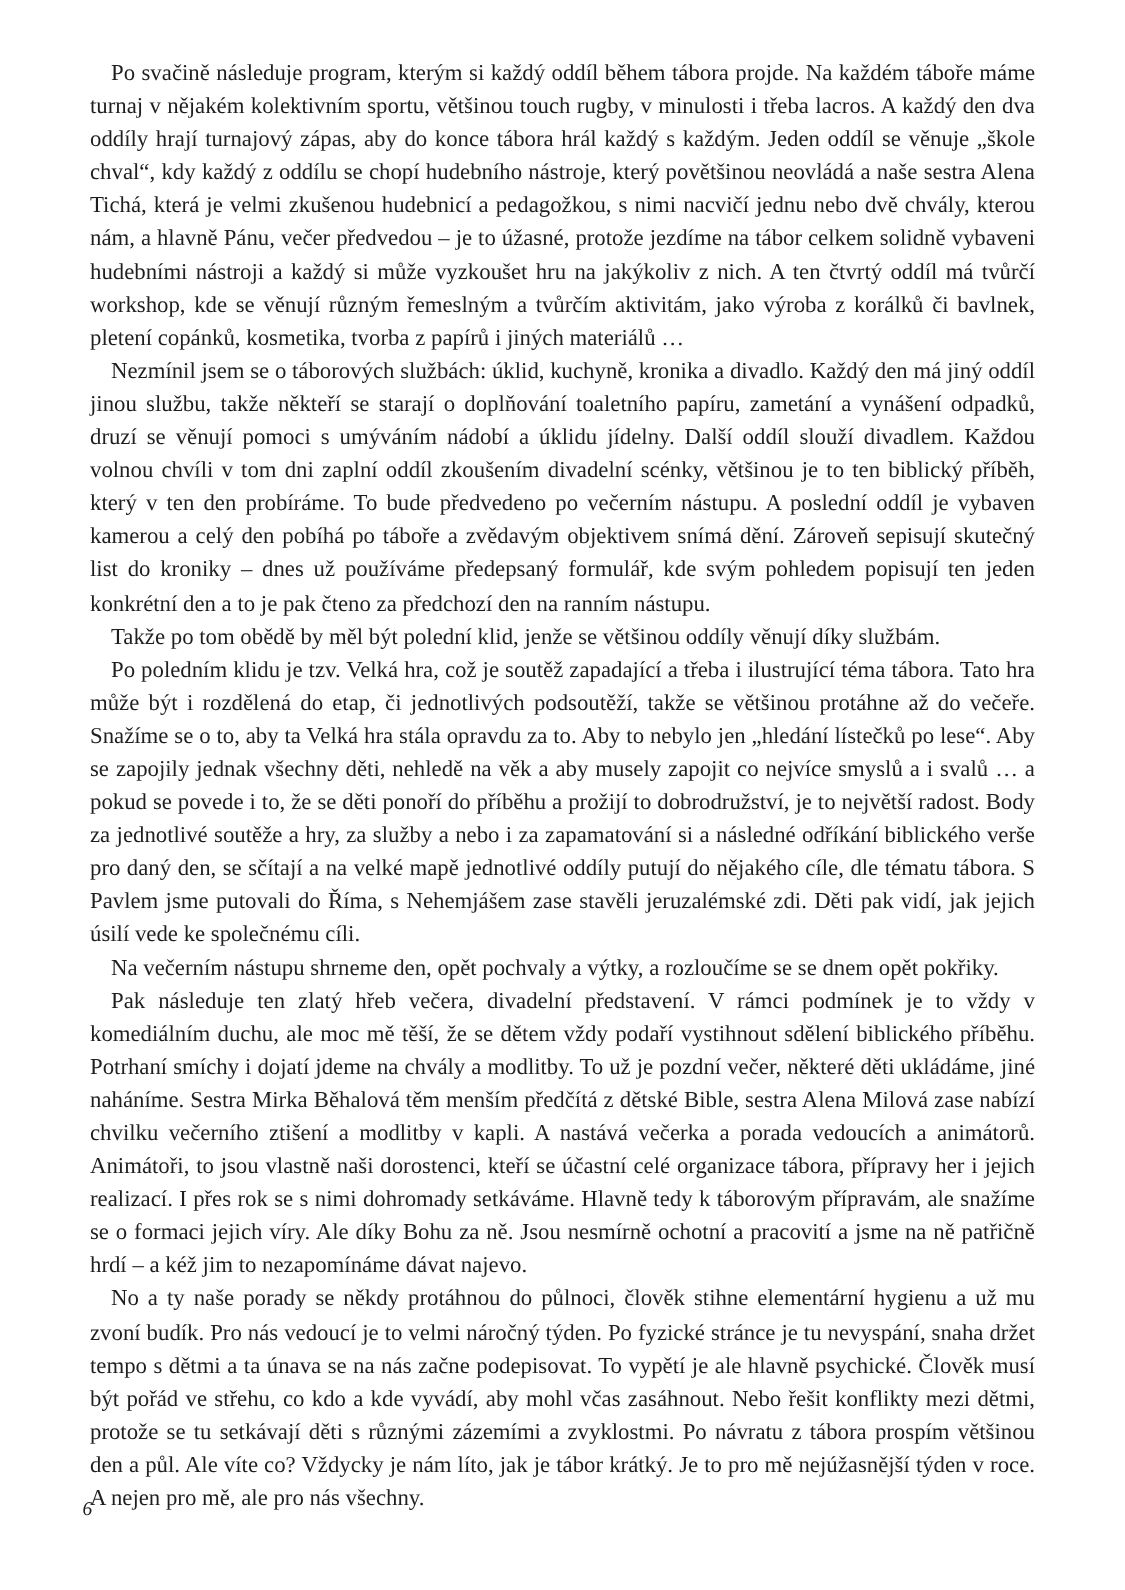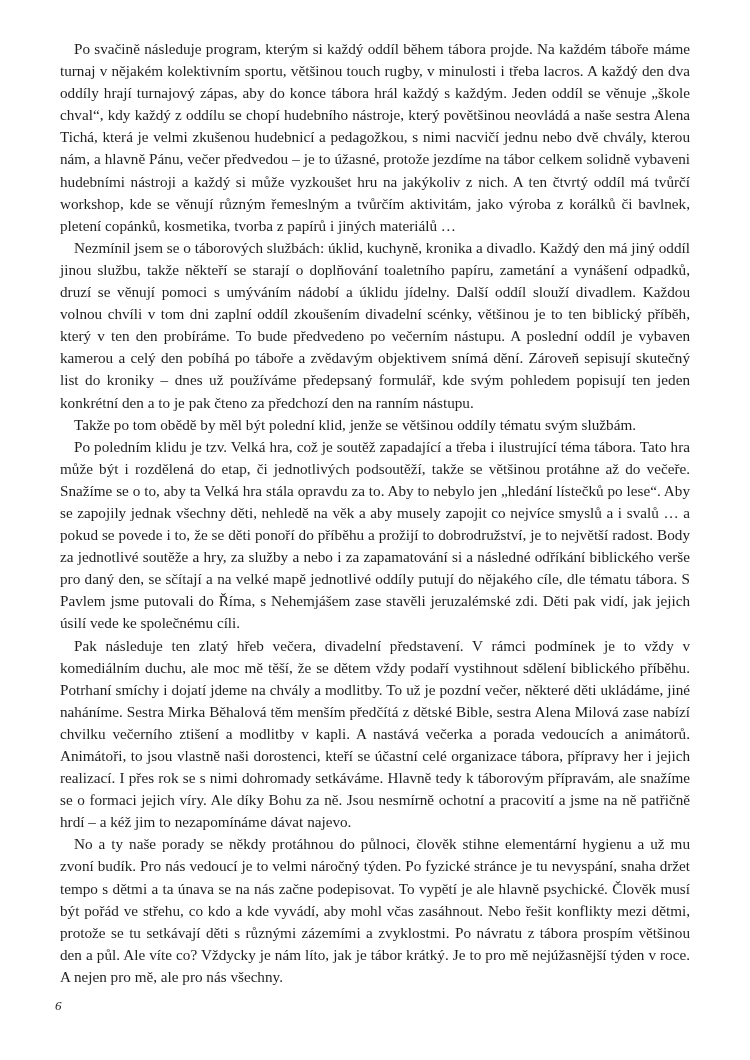--- a/index.html
+++ b/index.html
@@ -15,20 +15,21 @@
     font-family: "Liberation Serif", "DejaVu Serif", serif;
     font-size: 13px; font-style: italic; color: #1e1e1e;
   }
 </style>
 </head>
 <body>
 
 <div class="page">
   <p>Po svačině následuje program, kterým si každý oddíl během tábora projde. Na každém táboře máme turnaj v nějakém kolektivním sportu, většinou touch rugby, v minulosti i třeba lacros. A každý den dva oddíly hrají turnajový zápas, aby do konce tábora hrál každý s každým. Jeden oddíl se věnuje „škole chval“, kdy každý z oddílu se chopí hudebního nástroje, který povětšinou neovládá a naše sestra Alena Tichá, která je velmi zkušenou hudebnicí a pedagožkou, s nimi nacvičí jednu nebo dvě chvály, kterou nám, a hlavně Pánu, večer předvedou – je to úžasné, protože jezdíme na tábor celkem solidně vybaveni hudebními nástroji a každý si může vyzkoušet hru na jakýkoliv z nich. A ten čtvrtý oddíl má tvůrčí workshop, kde se věnují různým řemeslným a tvůrčím aktivitám, jako výroba z korálků či bavlnek, pletení copánků, kosmetika, tvorba z papírů i jiných materiálů …</p>
   <p>Nezmínil jsem se o táborových službách: úklid, kuchyně, kronika a divadlo. Každý den má jiný oddíl jinou službu, takže někteří se starají o doplňování toaletního papíru, zametání a vynášení odpadků, druzí se věnují pomoci s umýváním nádobí a úklidu jídelny. Další oddíl slouží divadlem. Každou volnou chvíli v tom dni zaplní oddíl zkoušením divadelní scénky, většinou je to ten biblický příběh, který v ten den probíráme. To bude předvedeno po večerním nástupu. A poslední oddíl je vybaven kamerou a celý den pobíhá po táboře a zvědavým objektivem snímá dění. Zároveň sepisují skutečný list do kroniky – dnes už používáme předepsaný formulář, kde svým pohledem popisují ten jeden konkrétní den a to je pak čteno za předchozí den na ranním nástupu.</p>
-  <p>Takže po tom obědě by měl být polední klid, jenže se většinou oddíly tématu svým službám.</p>
+  <p>Takže po tom obědě by měl být polední klid, jenže se většinou oddíly věnují díky službám.</p>
   <p>Po poledním klidu je tzv. Velká hra, což je soutěž zapadající a třeba i ilustrující téma tábora. Tato hra může být i rozdělená do etap, či jednotlivých podsoutěží, takže se většinou protáhne až do večeře. Snažíme se o to, aby ta Velká hra stála opravdu za to. Aby to nebylo jen „hledání lístečků po lese“. Aby se zapojily jednak všechny děti, nehledě na věk a aby musely zapojit co nejvíce smyslů a i svalů … a pokud se povede i to, že se děti ponoří do příběhu a prožijí to dobrodružství, je to největší radost. Body za jednotlivé soutěže a hry, za služby a nebo i za zapamatování si a následné odříkání biblického verše pro daný den, se sčítají a na velké mapě jednotlivé oddíly putují do nějakého cíle, dle tématu tábora. S Pavlem jsme putovali do Říma, s Nehemjášem zase stavěli jeruzalémské zdi. Děti pak vidí, jak jejich úsilí vede ke společnému cíli.</p>
+  <p>Na večerním nástupu shrneme den, opět pochvaly a výtky, a rozloučíme se se dnem opět pokřiky.</p>
   <p>Pak následuje ten zlatý hřeb večera, divadelní představení. V rámci podmínek je to vždy v komediálním duchu, ale moc mě těší, že se dětem vždy podaří vystihnout sdělení biblického příběhu. Potrhaní smíchy i dojatí jdeme na chvály a modlitby. To už je pozdní večer, některé děti ukládáme, jiné naháníme. Sestra Mirka Běhalová těm menším předčítá z dětské Bible, sestra Alena Milová zase nabízí chvilku večerního ztišení a modlitby v kapli. A nastává večerka a porada vedoucích a animátorů. Animátoři, to jsou vlastně naši dorostenci, kteří se účastní celé organizace tábora, přípravy her i jejich realizací. I přes rok se s nimi dohromady setkáváme. Hlavně tedy k táborovým přípravám, ale snažíme se o formaci jejich víry. Ale díky Bohu za ně. Jsou nesmírně ochotní a pracovití a jsme na ně patřičně hrdí – a kéž jim to nezapomínáme dávat najevo.</p>
   <p>No a ty naše porady se někdy protáhnou do půlnoci, člověk stihne elementární hygienu a už mu zvoní budík. Pro nás vedoucí je to velmi náročný týden. Po fyzické stránce je tu nevyspání, snaha držet tempo s dětmi a ta únava se na nás začne podepisovat. To vypětí je ale hlavně psychické. Člověk musí být pořád ve střehu, co kdo a kde vyvádí, aby mohl včas zasáhnout. Nebo řešit konflikty mezi dětmi, protože se tu setkávají děti s různými zázemími a zvyklostmi. Po návratu z tábora prospím většinou den a půl. Ale víte co? Vždycky je nám líto, jak je tábor krátký. Je to pro mě nejúžasnější týden v roce. A nejen pro mě, ale pro nás všechny.</p>
 
 </div>
 
 <div class="page-number">6</div>
 
 </body></html>

